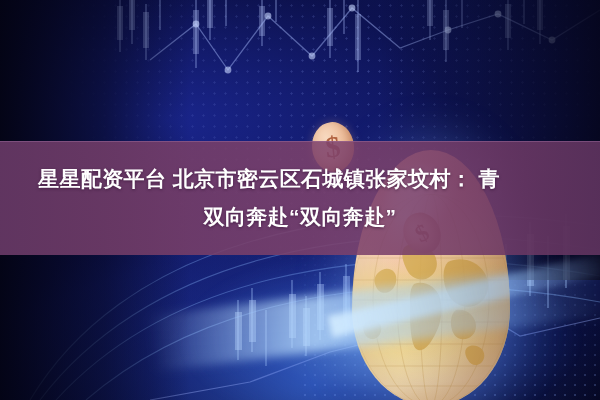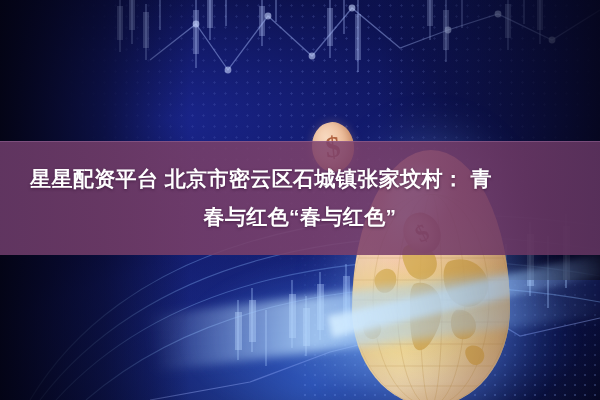--- a/index.html
+++ b/index.html
@@ -138,21 +138,21 @@
   .cap-line{
     color:#ffffff;
     font-weight:bold;
     font-size:21px;
     line-height:38px;
     letter-spacing:0.4px;
     text-shadow:0 1px 3px rgba(40,10,40,0.55);
     white-space:nowrap;
     text-align:center;
   }
-  .cap-line.l1{align-self:flex-start;margin-left:14px;}
+  .cap-line.l1{align-self:flex-start;margin-left:22px;}
   .cap-line.l2{align-self:center;}
 </style>
 </head>
 <body>
 
 <div id="stage">
 
   <div class="bg-base"></div>
   <div class="dots"></div>
   <div class="dots2"></div>
@@ -275,16 +275,16 @@
   </div>
 
   <div class="beam"></div>
   <div class="beam2"></div>
 
   <div class="band"></div>
   <div class="band-top-line"></div>
 
   <div class="caption">
     <div class="cap-line l1">星星配资平台 北京市密云区石城镇张家坟村： 青</div>
-    <div class="cap-line l2">春与红色“春与红色”</div>
+    <div class="cap-line l2">双向奔赴“双向奔赴”</div>
   </div>
 
 </div>
 
 </body></html>

